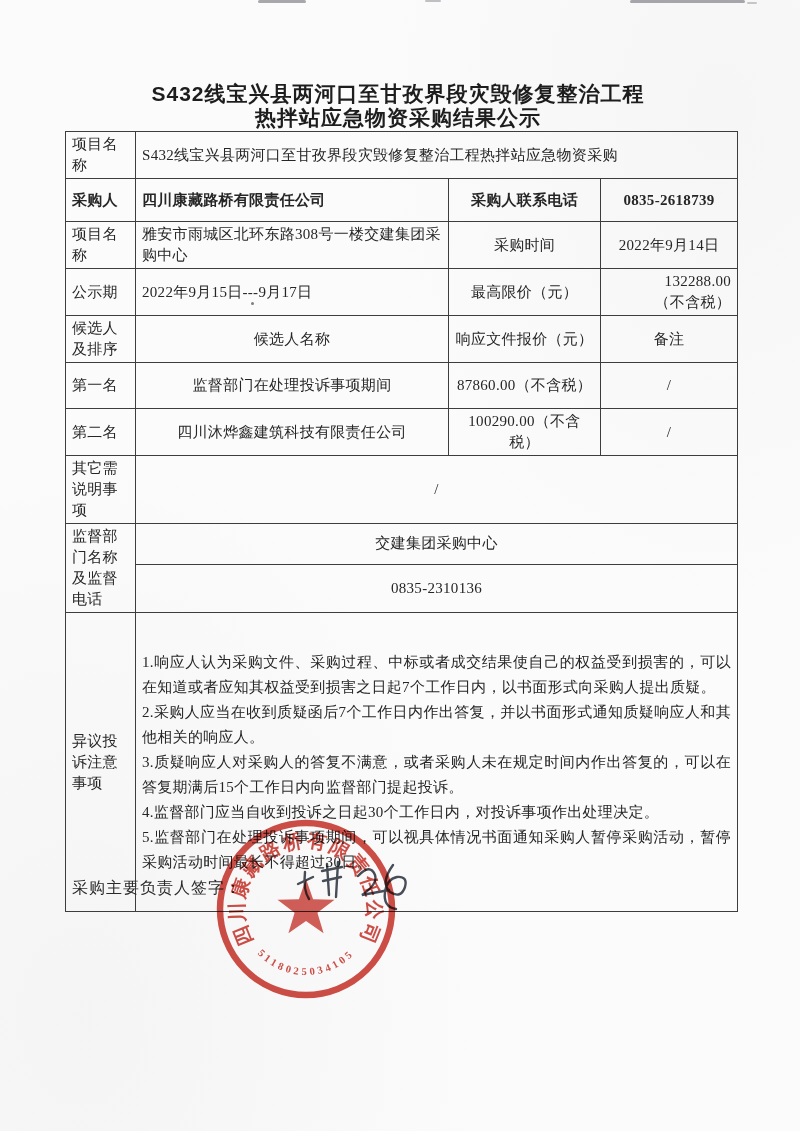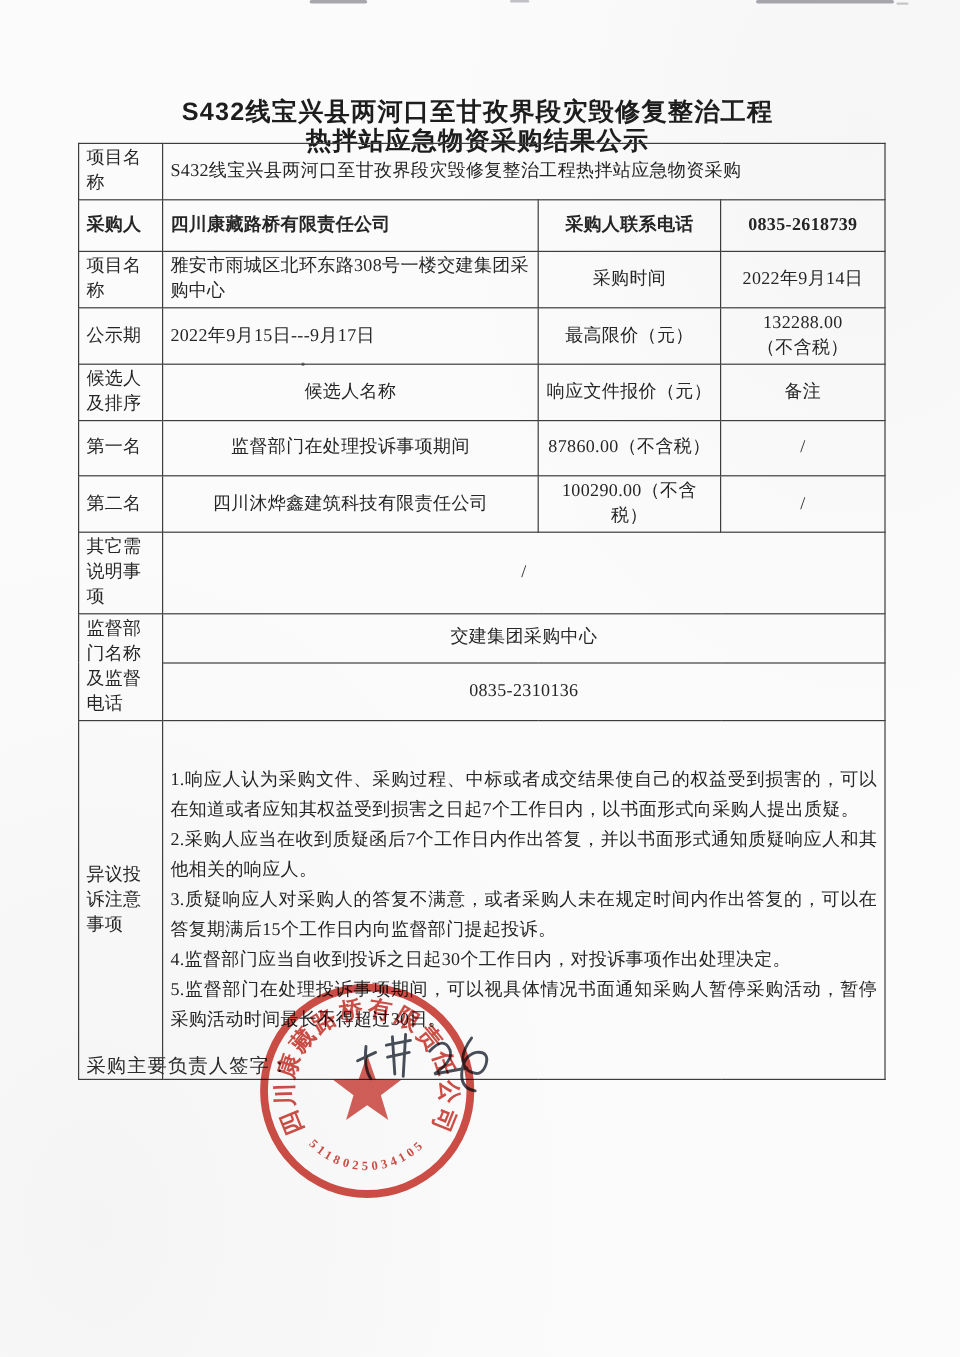--- a/index.html
+++ b/index.html
@@ -19,35 +19,35 @@
       #fcfbfb;
   }
   .doc-title{
     position:absolute;left:0;top:82px;width:796px;
     text-align:center;
     font-family:"Liberation Sans","DejaVu Sans",sans-serif;
     font-weight:bold;font-size:21px;line-height:24px;
     color:#1d1d1d;letter-spacing:1px;
   }
   table.doc-table{
-    position:absolute;left:65px;top:119px;
+    position:absolute;left:65px;top:131px;
     width:672px;border-collapse:collapse;table-layout:fixed;
     font-size:15px;color:#262626;
   }
   table.doc-table td{
     border:1.4px solid #3d3d3d;
     padding:2px 6px;
     vertical-align:middle;
     line-height:21px;
     letter-spacing:0.3px;
     overflow:hidden;
   }
   td.lab{padding:2px 3px;}
   td.c{text-align:center;}
-  .price2{text-align:center;line-height:19px;}
+  .price2{text-align:right;line-height:19px;}
   .citem-wrap{padding:0 6px;}
   .citem{
     text-align:justify;
     line-height:25px;
     margin:0;
   }
   .sign-label{
     position:absolute;left:72px;top:878px;
     font-size:16px;letter-spacing:1px;color:#2a2a2a;
   }

